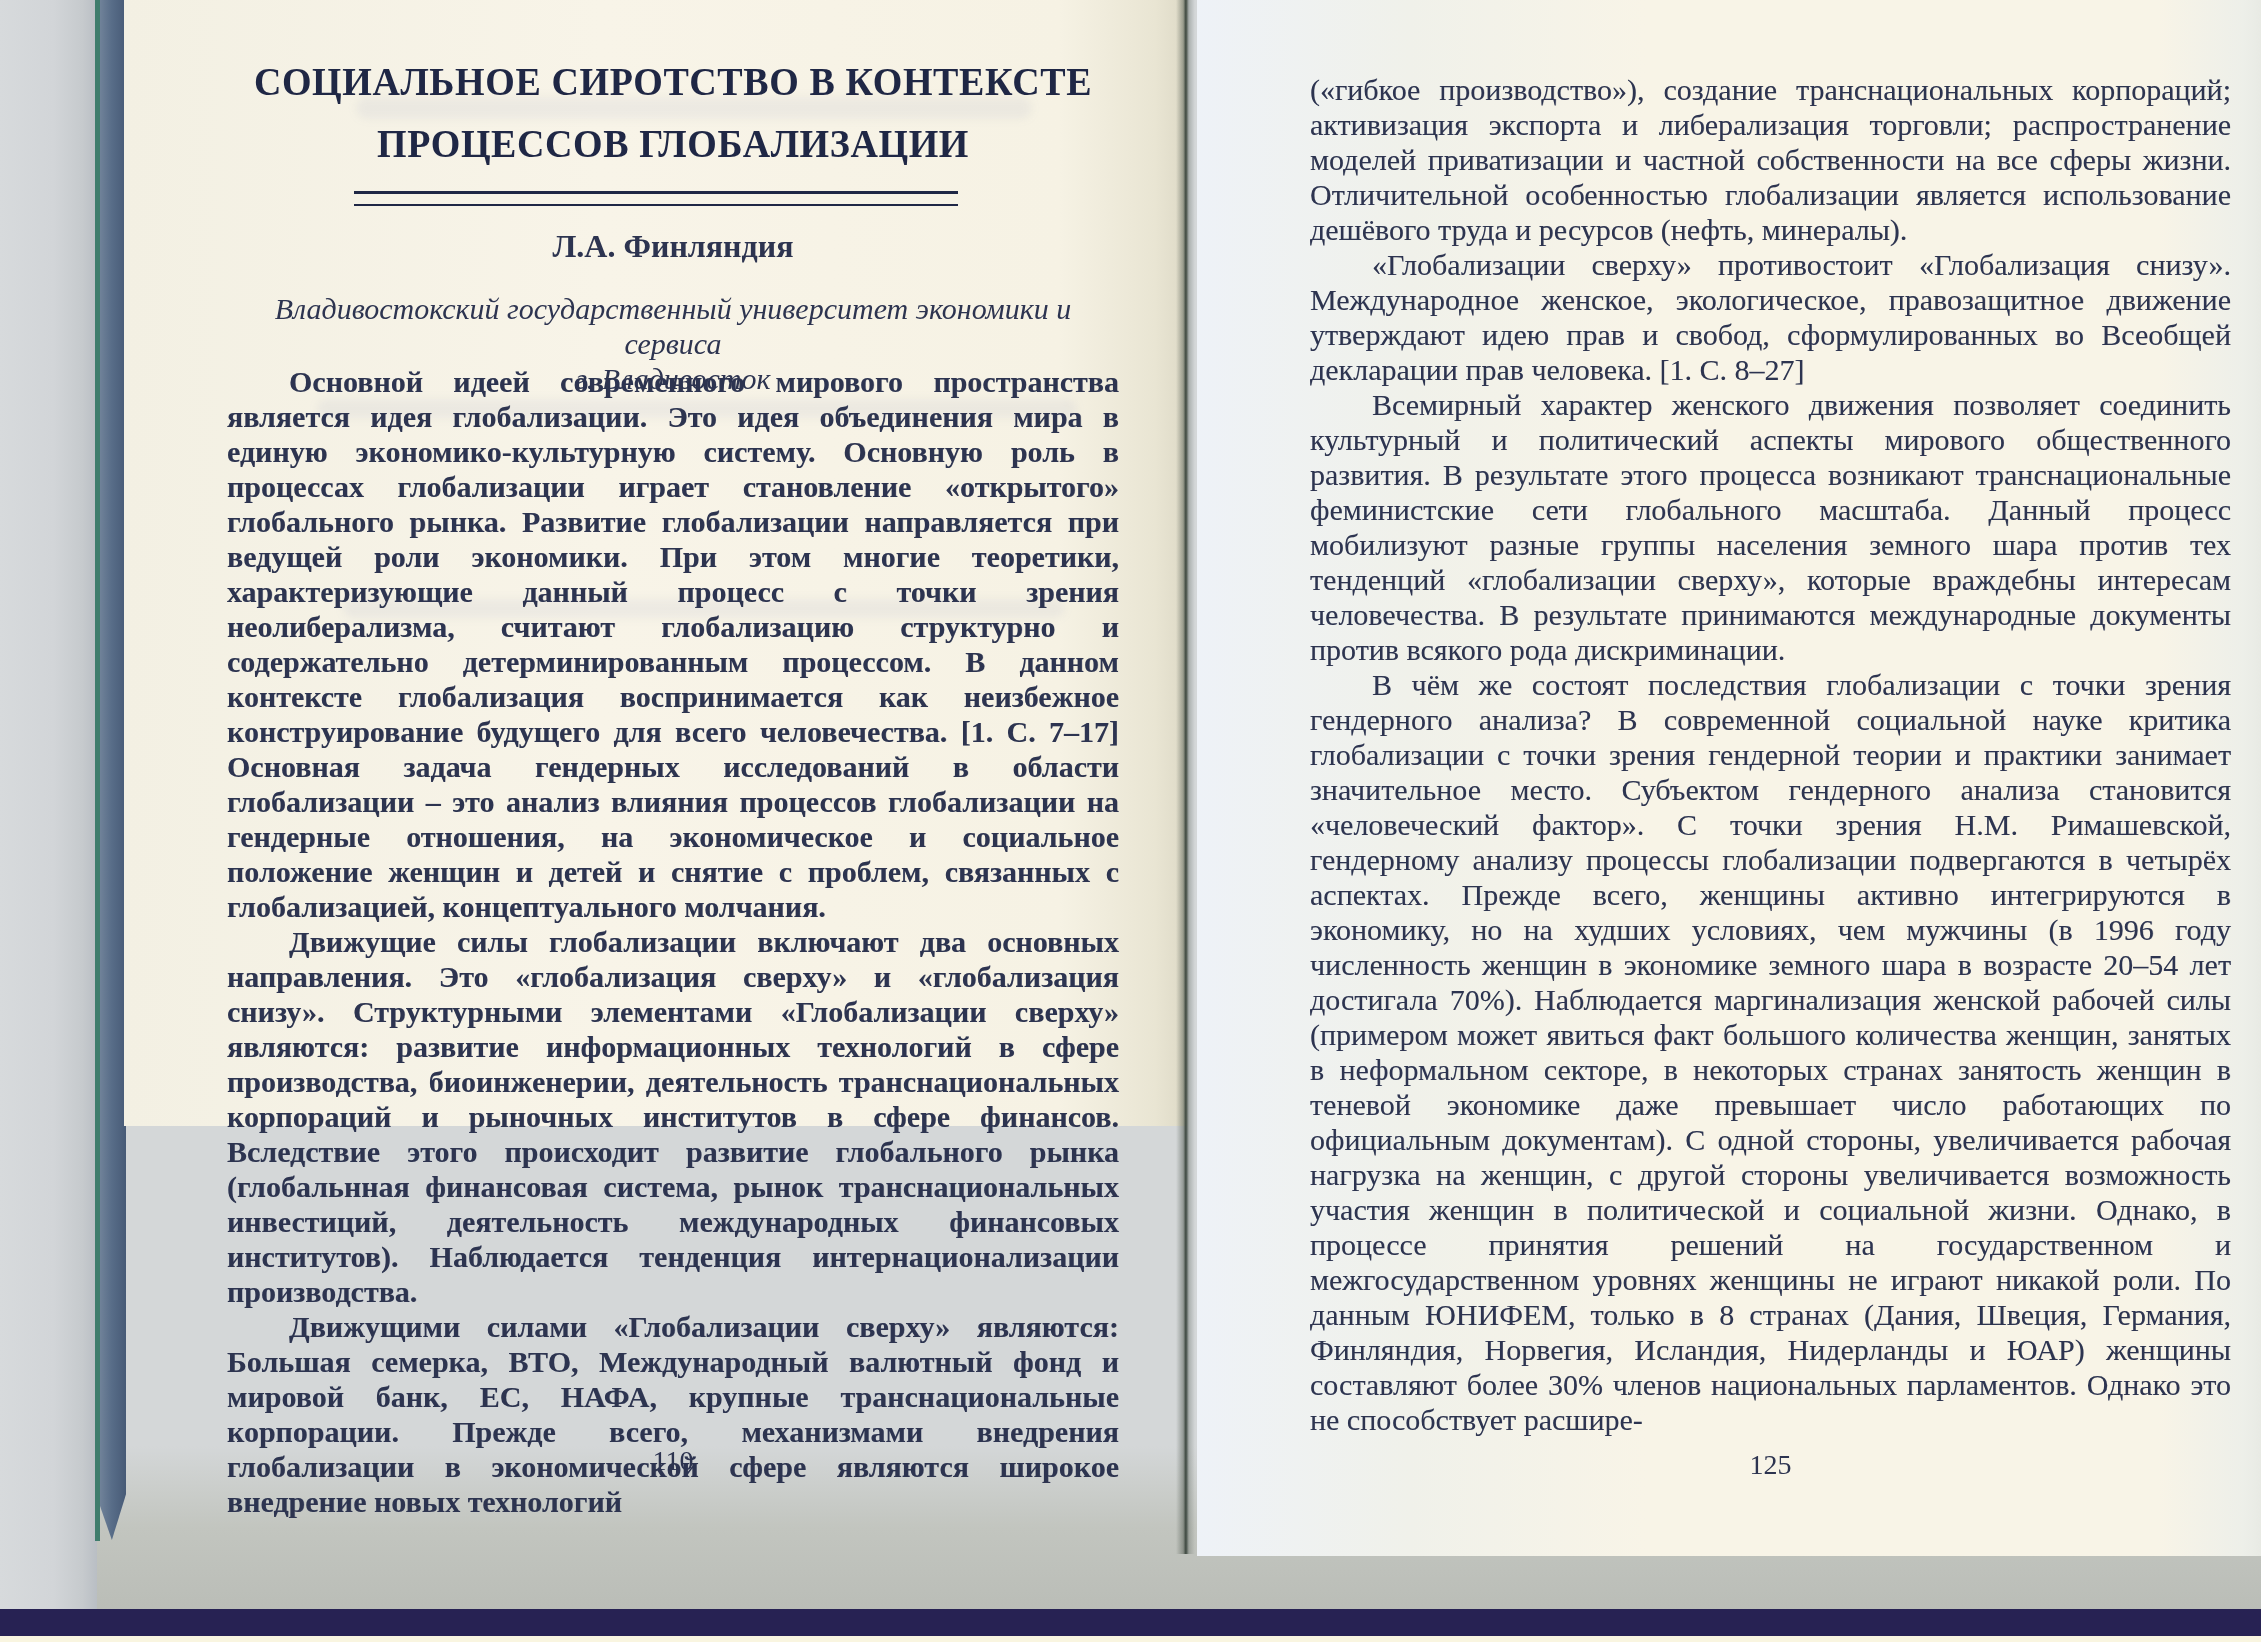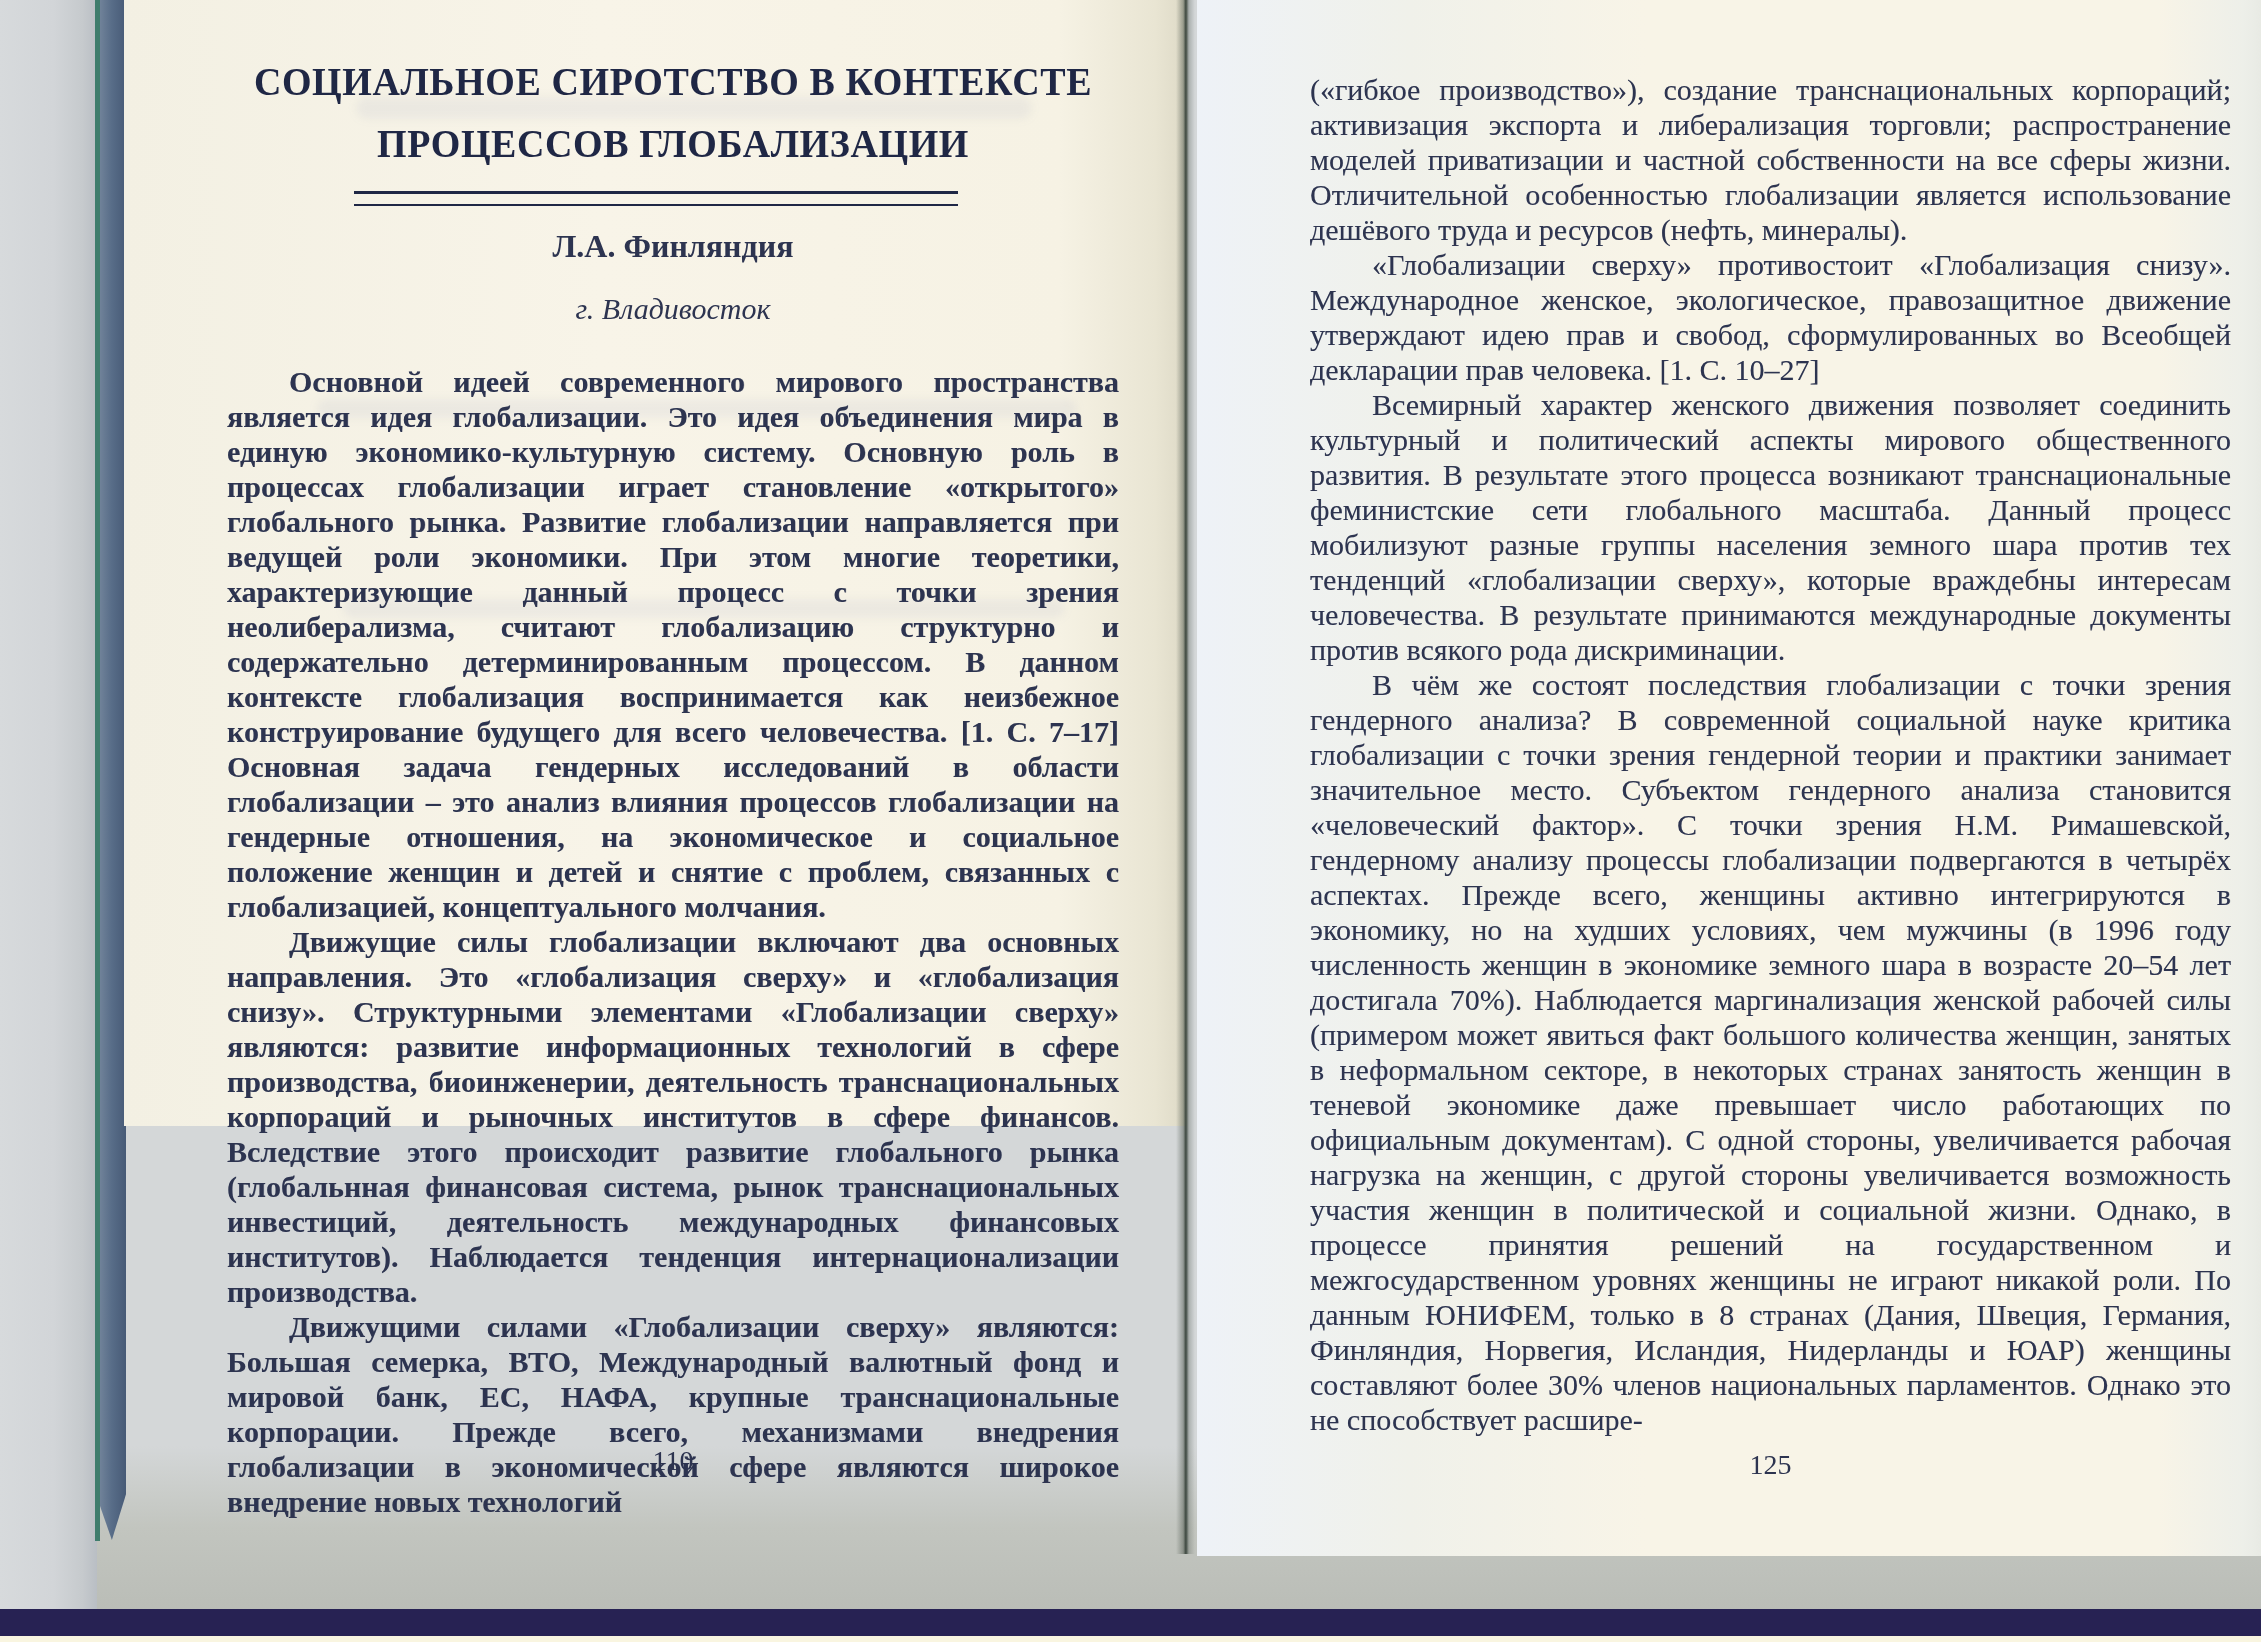--- a/index.html
+++ b/index.html
@@ -86,37 +86,38 @@
   <div class="abs col-left centered" id="page-title">
     <div>СОЦИАЛЬНОЕ СИРОТСТВО В КОНТЕКСТЕ</div>
     <div>ПРОЦЕССОВ ГЛОБАЛИЗАЦИИ</div>
   </div>
 
   <div class="abs" id="title-rule"></div>
 
   <div class="abs col-left centered" id="author">Л.А. Финляндия</div>
 
   <div class="abs col-left centered" id="affiliation">
+    <div>Владивостокский государственный университет экономики и сервиса</div>
     <div>г. Владивосток</div>
   </div>
 
   <div class="abs col-left body-text" id="left-body">
     <p class="indent">Основной идеей современного мирового пространства является идея глобализации. Это идея объединения мира в единую экономико-культурную систему. Основную роль в процессах глобализации играет становление «открытого» глобального рынка. Развитие глобализации направляется при ведущей роли экономики. При этом многие теоретики, характеризующие данный процесс с точки зрения неолиберализма, считают глобализацию структурно и содержательно детерминированным процессом. В данном контексте глобализация воспринимается как неизбежное конструирование будущего для всего человечества. [1. С. 7–17] Основная задача гендерных исследований в области глобализации – это анализ влияния процессов глобализации на гендерные отношения, на экономическое и социальное положение женщин и детей и снятие с проблем, связанных с глобализацией, концептуального молчания.</p>
     <p class="indent">Движущие силы глобализации включают два основных направления. Это «глобализация сверху» и «глобализация снизу». Структурными элементами «Глобализации сверху» являются: развитие информационных технологий в сфере производства, биоинженерии, деятельность транснациональных корпораций и рыночных институтов в сфере финансов. Вследствие этого происходит развитие глобального рынка (глобальнная финансовая система, рынок транснациональных инвестиций, деятельность международных финансовых институтов). Наблюдается тенденция интернационализации производства.</p>
     <p class="indent">Движущими силами «Глобализации сверху» являются: Большая семерка, ВТО, Международный валютный фонд и мировой банк, ЕС, НАФА, крупные транснациональные корпорации. Прежде всего, механизмами внедрения глобализации в экономической сфере являются широкое внедрение новых технологий</p>
   </div>
 
   <div class="abs col-left centered pagenum" id="left-pagenum">110</div>
 </div>
 
 <div class="abs" id="gutter-crease"></div>
 
 <div class="abs" id="right-page">
   <div class="abs col-right body-text" id="right-body">
     <p>(«гибкое производство»), создание транснациональных корпораций; активизация экспорта и либерализация торговли; распространение моделей приватизации и частной собственности на все сферы жизни. Отличительной особенностью глобализации является использование дешёвого труда и ресурсов (нефть, минералы).</p>
-    <p class="indent">«Глобализации сверху» противостоит «Глобализация снизу». Международное женское, экологическое, правозащитное движение утверждают идею прав и свобод, сформулированных во Всеобщей декларации прав человека. [1. С. 10–27]</p>
+    <p class="indent">«Глобализации сверху» противостоит «Глобализация снизу». Международное женское, экологическое, правозащитное движение утверждают идею прав и свобод, сформулированных во Всеобщей декларации прав человека. [1. С. 8–27]</p>
     <p class="indent">Всемирный характер женского движения позволяет соединить культурный и политический аспекты мирового общественного развития. В результате этого процесса возникают транснациональные феминистские сети глобального масштаба. Данный процесс мобилизуют разные группы населения земного шара против тех тенденций «глобализации сверху», которые враждебны интересам человечества. В результате принимаются международные документы против всякого рода дискриминации.</p>
     <p class="indent">В чём же состоят последствия глобализации с точки зрения гендерного анализа? В современной социальной науке критика глобализации с точки зрения гендерной теории и практики занимает значительное место. Субъектом гендерного анализа становится «человеческий фактор». С точки зрения Н.М. Римашевской, гендерному анализу процессы глобализации подвергаются в четырёх аспектах. Прежде всего, женщины активно интегрируются в экономику, но на худших условиях, чем мужчины (в 1996 году численность женщин в экономике земного шара в возрасте 20–54 лет достигала 70%). Наблюдается маргинализация женской рабочей силы (примером может явиться факт большого количества женщин, занятых в неформальном секторе, в некоторых странах занятость женщин в теневой экономике даже превышает число работающих по официальным документам). С одной стороны, увеличивается рабочая нагрузка на женщин, с другой стороны увеличивается возможность участия женщин в политической и социальной жизни. Однако, в процессе принятия решений на государственном и межгосударственном уровнях женщины не играют никакой роли. По данным ЮНИФЕМ, только в 8 странах (Дания, Швеция, Германия, Финляндия, Норвегия, Исландия, Нидерланды и ЮАР) женщины составляют более 30% членов национальных парламентов. Однако это не способствует расшире-</p>
   </div>
 
   <div class="abs col-right centered pagenum" id="right-pagenum">125</div>
 </div>
 
 
 </body></html>

